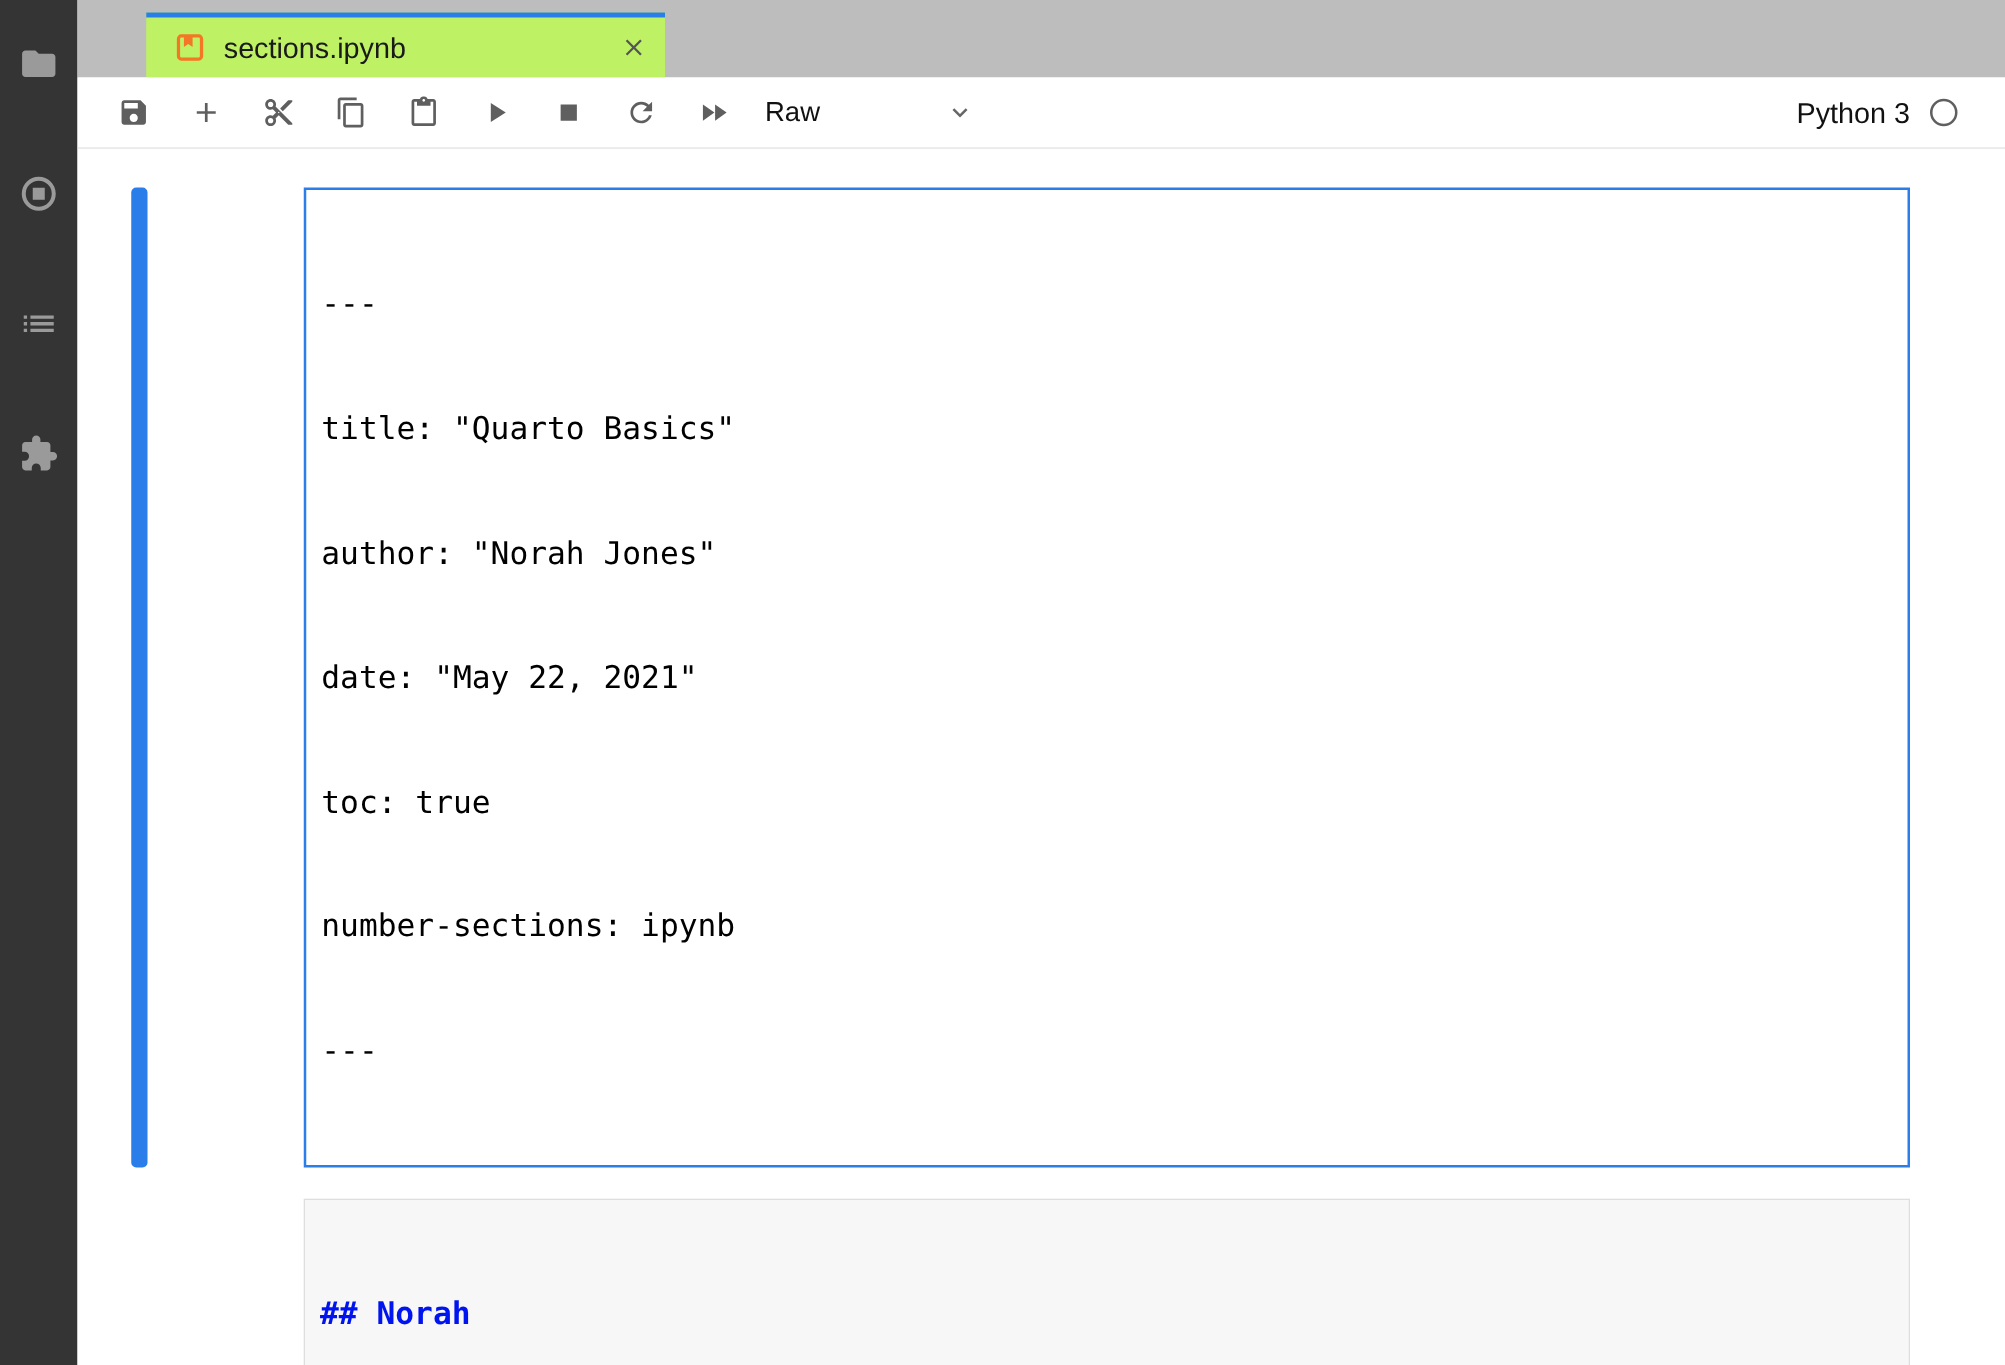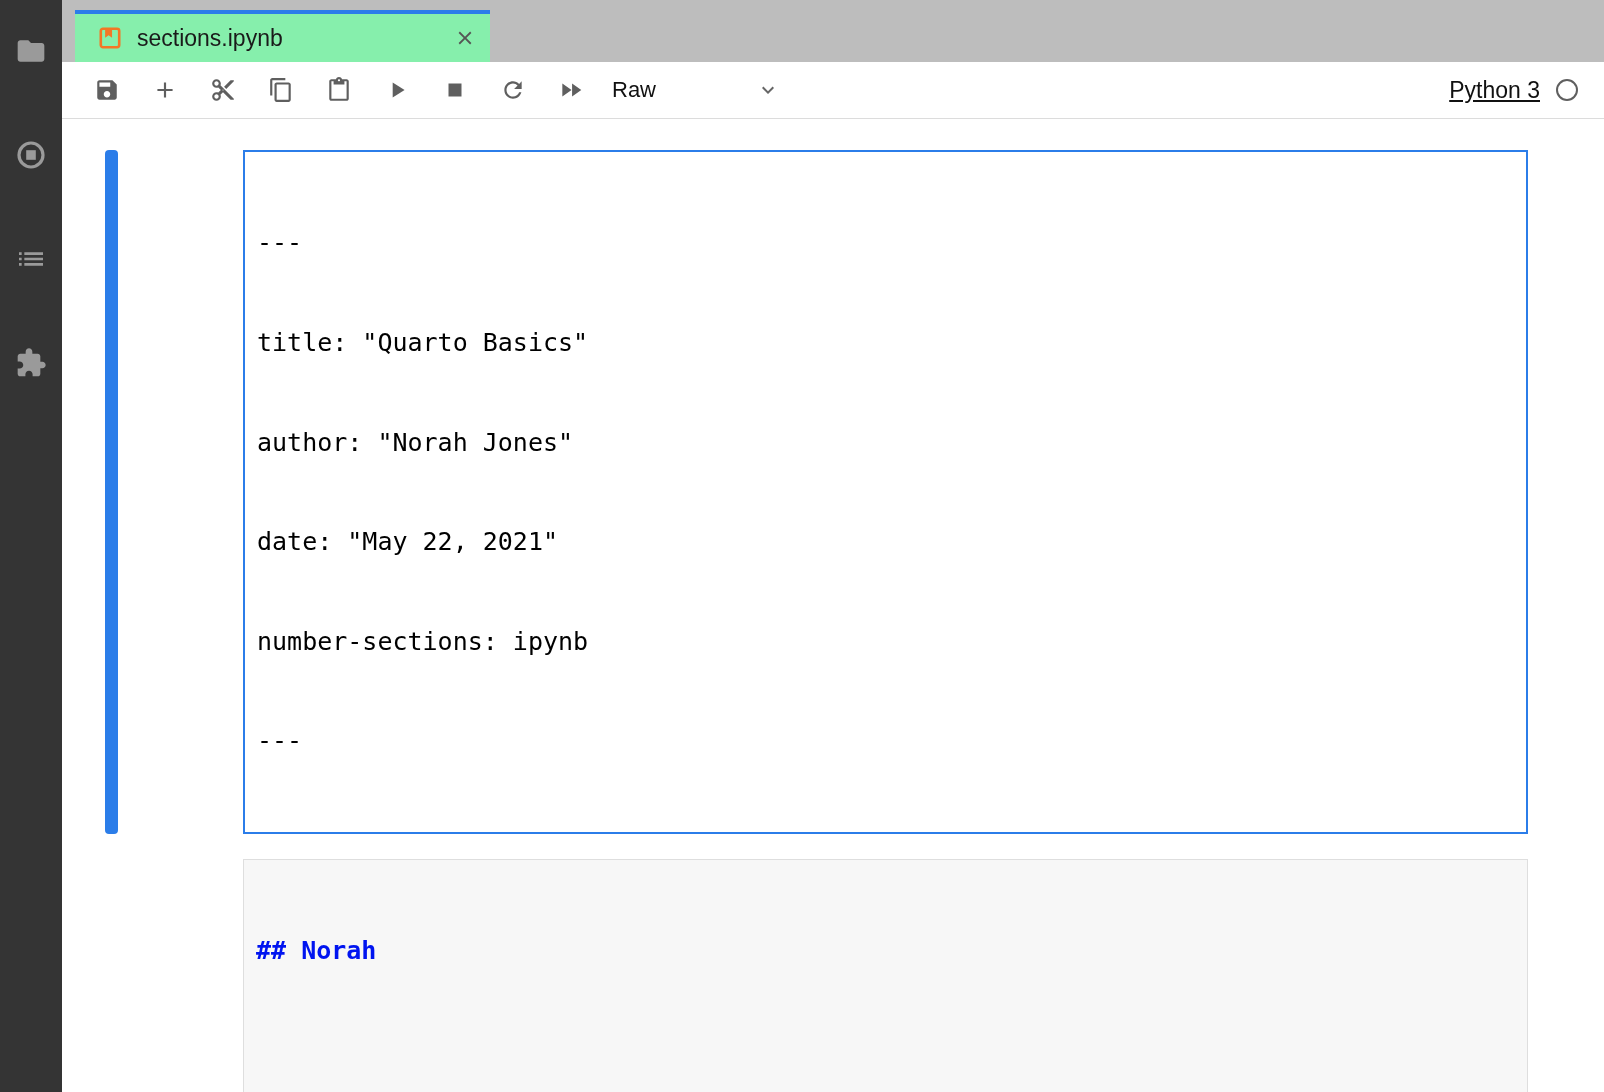--- a/index.html
+++ b/index.html
@@ -8,34 +8,34 @@
 
   
   .sidebar{width:62px;background:#343434;flex-shrink:0;display:flex;flex-direction:column;align-items:center;padding-top:34px;gap:70px;box-sizing:border-box;}
   .side-icon{width:34px;height:34px;display:flex;align-items:center;justify-content:center;cursor:pointer;}
   .side-icon svg{width:32px;height:32px;fill:#9a9a9a;}
 
   .main{flex:1;display:flex;flex-direction:column;min-width:0;}
 
   
   .tabbar{height:62px;background:#bdbdbd;display:flex;align-items:flex-end;padding-left:13px;box-sizing:border-box;flex-shrink:0;}
-  .tab{width:415px;height:52px;background:#86efac;border-top:4px solid #2b7de9;box-sizing:border-box;display:flex;align-items:center;padding:0 14px 0 22px;gap:14px;cursor:pointer;}
+  .tab{width:415px;height:52px;background:#bef264;border-top:4px solid #2b7de9;box-sizing:border-box;display:flex;align-items:center;padding:0 14px 0 22px;gap:14px;cursor:pointer;margin-left:42px;}
   .nb-icon svg{width:26px;height:26px;display:block;}
   .tab-title{flex:1;font-size:23px;color:#1a1a1a;white-space:nowrap;}
   .tab-close{display:flex;cursor:pointer;}
   .tab-close svg{width:22px;height:22px;fill:#555555;}
 
   
-  .toolbar{height:56px;background:#ffffff;border-bottom:1px solid #dcdcdc;display:flex;align-items:center;padding:0 26px 0 16px;flex-shrink:0;}
+  .toolbar{height:56px;background:#ffffff;border-bottom:1px solid #dcdcdc;display:flex;align-items:center;padding:0 38px 0 16px;flex-shrink:0;}
   .tbtn{background:none;border:none;padding:0;width:58px;height:40px;display:flex;align-items:center;justify-content:center;cursor:pointer;}
   .tbtn svg{width:26px;height:26px;fill:#5f5f5f;}
   .celltype{margin-left:12px;width:168px;display:flex;align-items:center;justify-content:space-between;font-size:22px;color:#111111;cursor:pointer;}
   .celltype svg{width:24px;height:24px;fill:#666666;}
   .toolbar-right{margin-left:auto;display:flex;align-items:center;gap:16px;}
-  .kernel-name{font-size:23px;color:#111111;cursor:pointer;white-space:nowrap;text-decoration:underline;}
+  .kernel-name{font-size:23px;color:#111111;cursor:pointer;white-space:nowrap;}
   .kernel-status{width:22px;height:22px;border:2.5px solid #5f5f5f;border-radius:50%;box-sizing:border-box;background:#ffffff;}
 
   
   .notebook{flex:1;overflow:hidden;padding-top:31px;background:#ffffff;}
   .cell{display:flex;margin:0 76px 25px 43px;}
   .collapser{width:13px;border-radius:4px;flex-shrink:0;background:transparent;cursor:pointer;}
   .cell.selected .collapser{background:#2b7de9;}
   .prompt{width:125px;flex-shrink:0;}
   .editor{flex:1;box-sizing:border-box;font-family:"DejaVu Sans Mono","Liberation Mono",monospace;font-size:25px;line-height:33.2px;padding:8px 10px 8px 12px;white-space:pre;cursor:text;min-width:0;}
   .cell.raw .editor{background:#ffffff;border:2px solid #2b7de9;color:#000000;}
@@ -154,20 +154,21 @@
     <div class="notebook">
 
       <div class="cell raw selected">
         <div class="collapser"></div>
         <div class="prompt"></div>
         <div class="editor">
           <div class="line">---</div>
           <div class="line">title: "Quarto Basics"</div>
           <div class="line">author: "Norah Jones"</div>
           <div class="line">date: "May 22, 2021"</div>
+          <div class="line">toc: true</div>
           <div class="line">number-sections: ipynb</div>
           <div class="line">---</div>
         </div>
       </div>
 
       <div class="cell markdown">
         <div class="collapser"></div>
         <div class="prompt"></div>
         <div class="editor">
           <div class="line head">## Norah</div>

